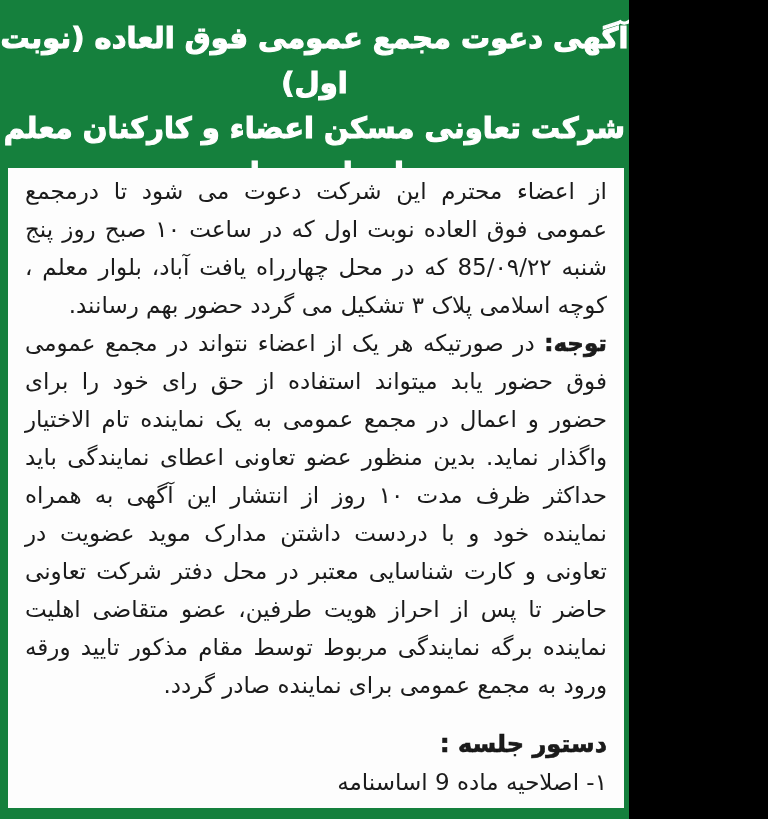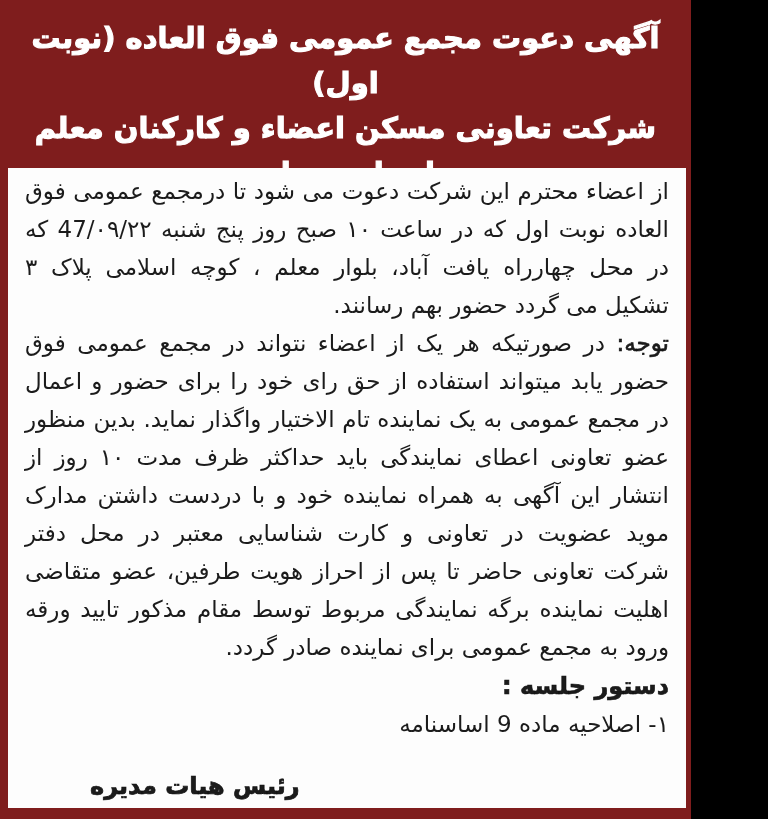--- a/index.html
+++ b/index.html
@@ -2,23 +2,23 @@
 <html lang="fa"><head>
 <meta charset="utf-8">
 <style>
   html, body {
     margin: 0;
     padding: 0;
     background: #000;
   }
   .page {
     position: relative;
-    width: 691px;
+    width: 629px;
     height: 819px;
-    background: #7f1d1d;
+    background: #15803d;
     overflow: hidden;
     font-family: "DejaVu Sans", sans-serif;
   }
   
   .masthead {
     direction: rtl;
     text-align: center;
     color: #ffffff;
     padding-top: 16px;
     font-weight: bold;
@@ -42,29 +42,30 @@
     padding: 4px 17px 6px 17px;
     box-sizing: border-box;
   }
   .para {
     margin: 0;
     font-size: 23px;
     line-height: 38px;
     text-align: justify;
   }
   .bold-inline {
-    font-weight: normal;
+    font-weight: bold;
     -webkit-text-stroke: 0.6px #111;
   }
   .agenda-heading {
     font-size: 24px;
     line-height: 40px;
     font-weight: bold;
     -webkit-text-stroke: 0.6px #111;
     text-align: right;
+    margin-top: 20px;
   }
   .agenda-item {
     font-size: 23px;
     line-height: 36px;
     text-align: right;
   }
   .signature {
     position: absolute;
     left: 82px;
     bottom: 8px;
@@ -80,25 +81,24 @@
 <div class="page">
 
   <header class="masthead">
     <div class="line">آگهی دعوت مجمع عمومی فوق العاده (نوبت اول)</div>
     <div class="line">شرکت تعاونی مسکن اعضاء و کارکنان معلم استان تهران</div>
     <div class="line">به شماره ثبت ۵۲۰۰۶۶</div>
   </header>
 
   <section class="panel">
 
-    <p class="para">از اعضاء محترم این شرکت دعوت می شود تا درمجمع عمومی فوق العاده نوبت اول که در ساعت ۱۰ صبح روز پنج شنبه 47/۰۹/۲۲ که در محل چهارراه یافت آباد، بلوار معلم ، کوچه اسلامی پلاک ۳  تشکیل می گردد حضور بهم رسانند.</p>
+    <p class="para">از اعضاء محترم این شرکت دعوت می شود تا درمجمع عمومی فوق العاده نوبت اول که در ساعت ۱۰ صبح روز پنج شنبه 85/۰۹/۲۲ که در محل چهارراه یافت آباد، بلوار معلم ، کوچه اسلامی پلاک ۳  تشکیل می گردد حضور بهم رسانند.</p>
 
     <p class="para"><span class="bold-inline">توجه:</span><span> در صورتیکه هر یک از اعضاء نتواند در مجمع عمومی فوق حضور یابد میتواند استفاده از حق رای خود را برای حضور و اعمال در مجمع عمومی به یک نماینده تام الاختیار واگذار نماید. بدین منظور عضو تعاونی اعطای نمایندگی باید حداکثر ظرف مدت ۱۰ روز از انتشار این آگهی به همراه نماینده خود و با دردست داشتن مدارک موید عضویت در تعاونی و کارت شناسایی معتبر در محل دفتر شرکت تعاونی حاضر تا پس از احراز هویت طرفین، عضو متقاضی اهلیت نماینده برگه نمایندگی مربوط توسط مقام مذکور تایید ورقه ورود به مجمع عمومی برای نماینده صادر گردد.</span></p>
 
     <div class="agenda-heading">دستور جلسه :</div>
 
     <div class="agenda-item">۱- اصلاحیه ماده 9 اساسنامه</div>
 
-    <div class="signature">رئیس هیات مدیره</div>
 
   </section>
 
 </div>
 
 </body></html>

